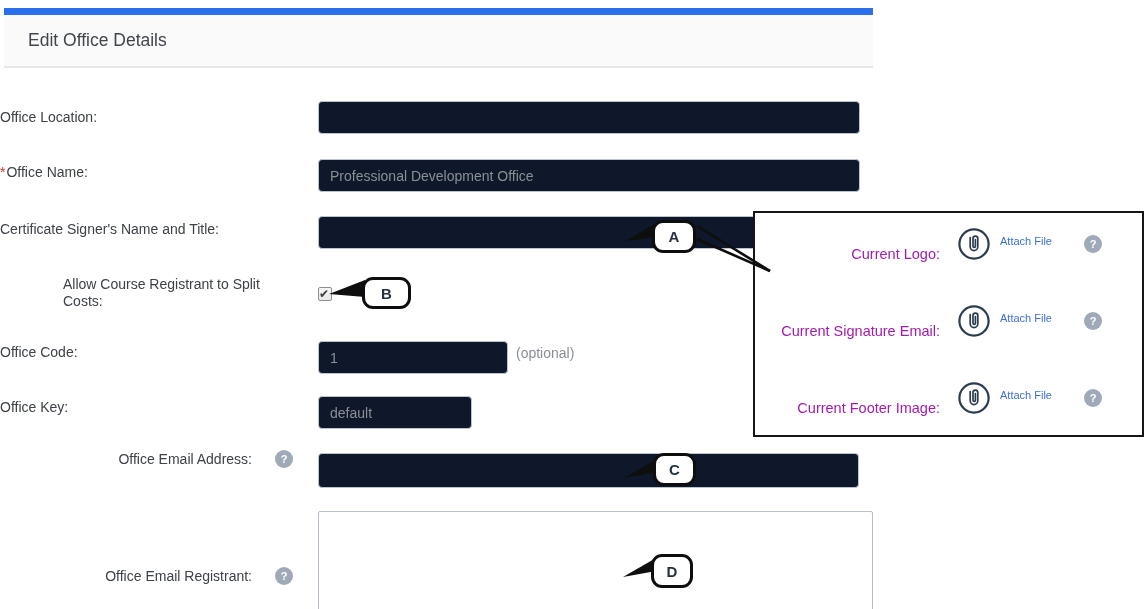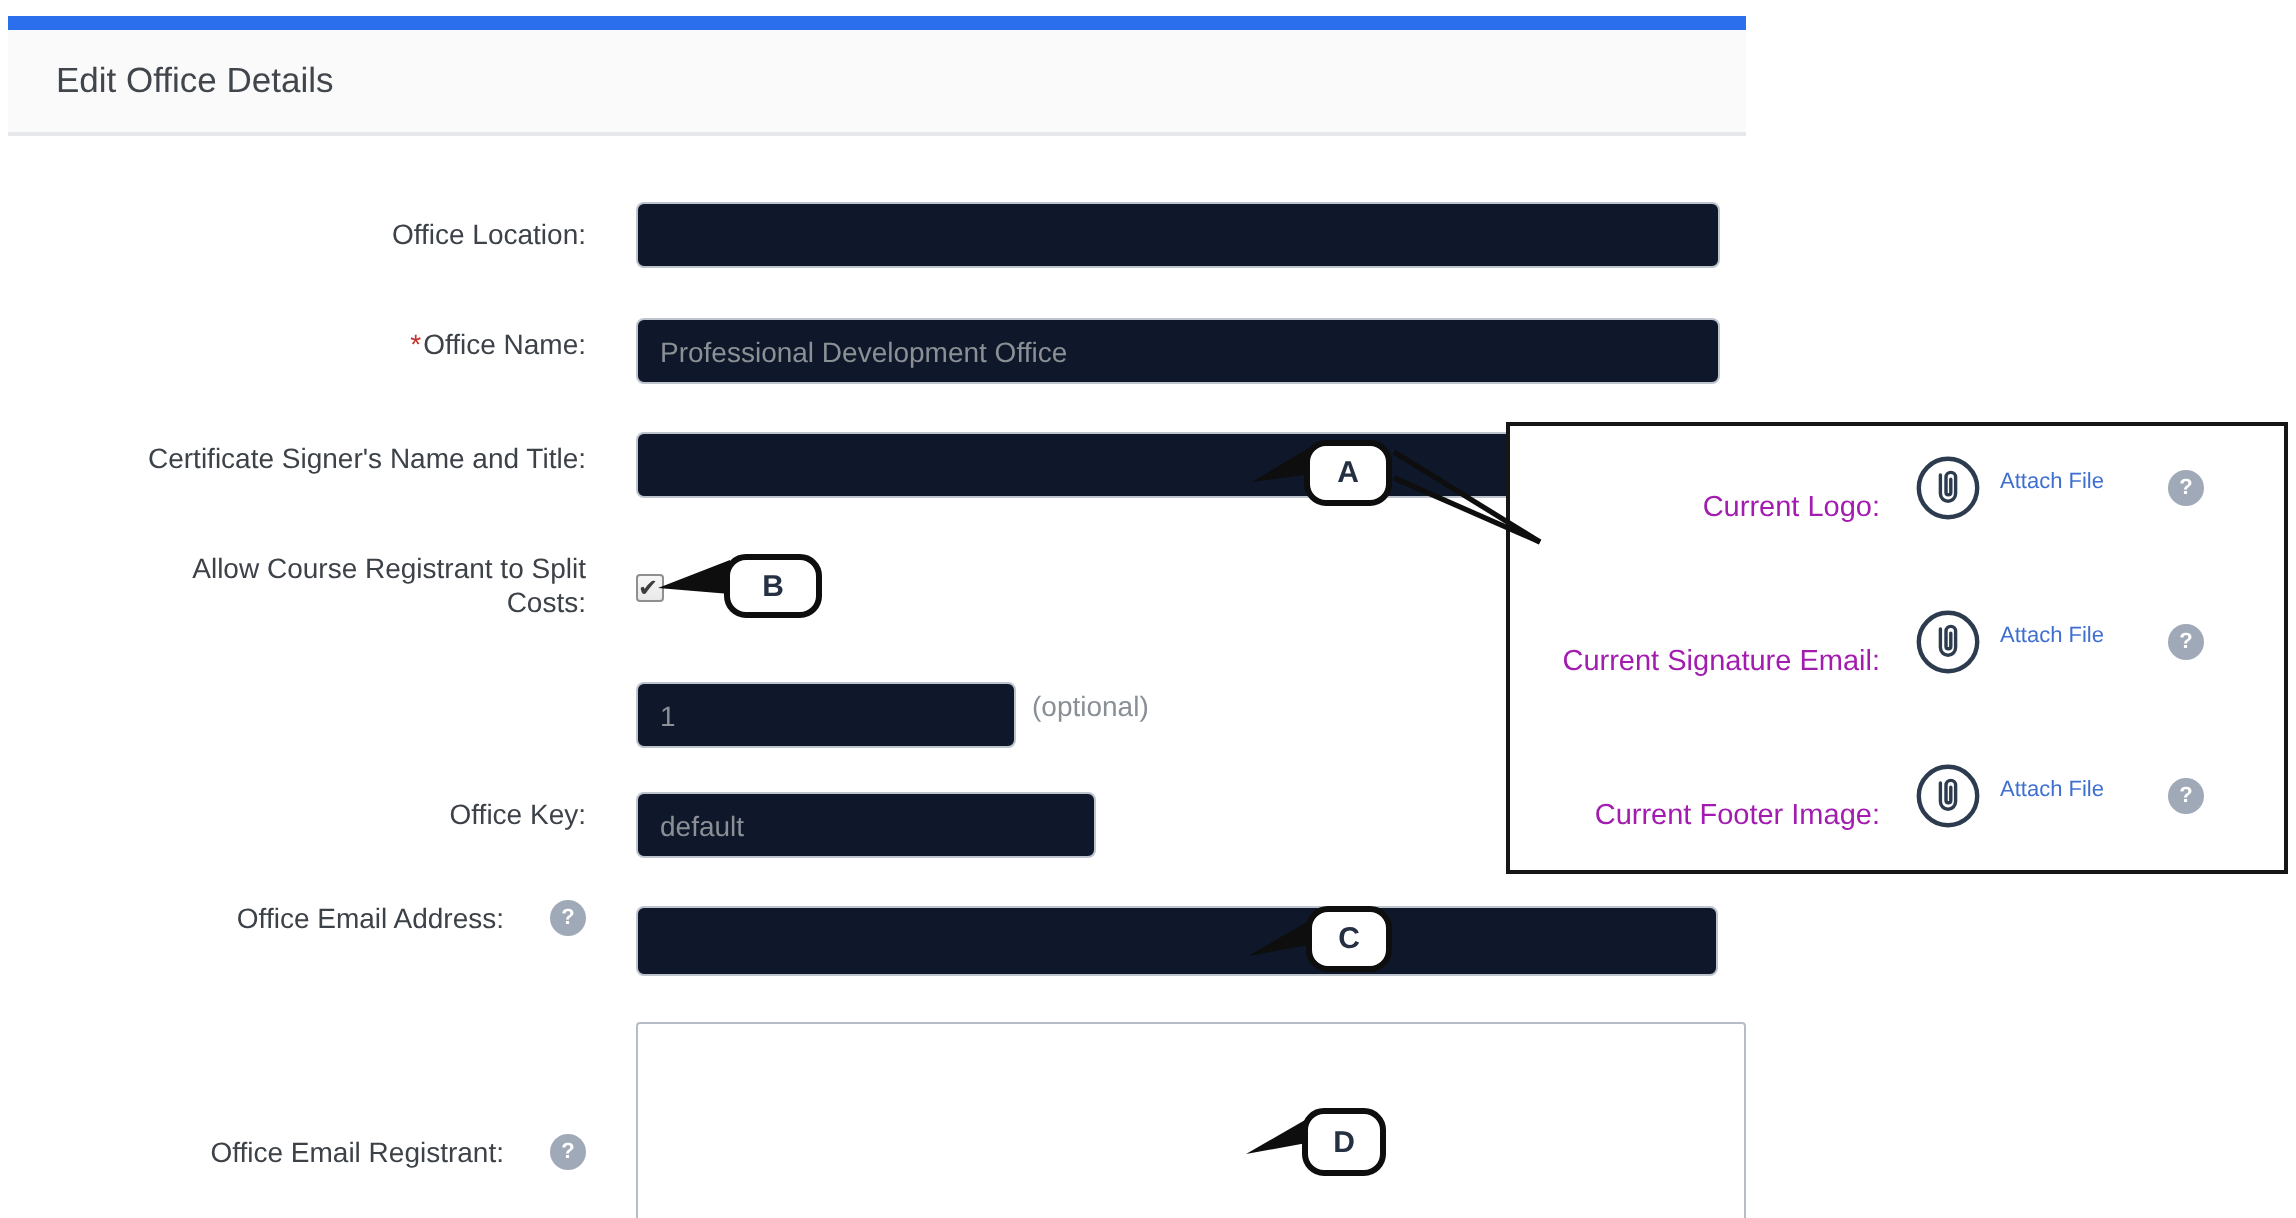--- a/index.html
+++ b/index.html
@@ -9,21 +9,21 @@
   html,body{background:#fff;}
   body{font-family:"Liberation Sans","DejaVu Sans",sans-serif;}
   .screen{position:relative;width:1148px;height:609px;background:#fff;overflow:hidden;padding-left:16px;}
 
   
   .topbar{position:absolute;left:4px;top:8px;width:869px;height:7px;background:var(--topbar);}
   .header{position:absolute;left:4px;top:15px;width:869px;height:53px;background:#fafafa;border-bottom:2px solid #e6e7eb;}
   .title{position:absolute;left:24px;top:0;height:51px;line-height:51px;font-size:17.5px;color:#41464d;}
 
   
-  .flabel{position:absolute;left:0;width:293px;text-align:right;font-size:14px;color:#3d4248;line-height:17px;}
+  .flabel{position:absolute;left:0;width:293px;text-align:left;font-size:14px;color:#3d4248;line-height:17px;}
   .flabel.row{display:flex;justify-content:flex-end;align-items:center;gap:23px;}
   .req{color:var(--required);margin-right:1px;}
 
   
   .tinput{position:absolute;height:33px;border:1px solid #bdc4ce;border-radius:4px;background:#0f172a;
           padding:0 11px;font-family:inherit;font-size:14px;color:#8b9095;outline:none;}
   .tarea{position:absolute;left:318px;top:511px;width:555px;height:125px;border:1px solid #b6bdc9;
          border-radius:2px;background:#fff;resize:none;outline:none;font-family:inherit;font-size:14px;color:#555;padding:8px 11px;}
   .note{position:absolute;left:516px;top:345px;font-size:14px;color:#8a8f96;}
 
@@ -66,25 +66,26 @@
   <input class="tinput" style="left: 318px; top: 159px; width: 542px;" value="Professional Development Office">
 
   <div class="flabel" style="top:221px">Certificate Signer's Name and Title:</div>
   <input class="tinput" style="left: 318px; top: 216px; width: 542px;" value="">
 
   <div class="flabel" style="left:63px;width:230px;top:276px">Allow Course Registrant to Split Costs:</div>
   <div class="checkbox">
     <span class="check">✔</span>
   </div>
 
+  <div class="flabel" style="top:344px">Office Code:</div>
   <input class="tinput" style="left: 318px; top: 341px; width: 190px;" value="1">
   <div class="note">(optional)</div>
 
   <div class="flabel" style="top:399px">Office Key:</div>
-  <input class="tinput" style="left: 318px; top: 396px; width: 230px;" value="default">
+  <input class="tinput" style="left: 318px; top: 396px; width: 154px;" value="default">
 
   <div class="flabel row" style="top:450px">
     <span>Office Email Address:</span>
     <span class="help">
         <span>?</span>
       </span>
   </div>
   <input class="tinput" style="left: 318px; top: 453px; width: 541px; height: 35px;" value="">
 
   <div class="flabel row" style="top:567px">

